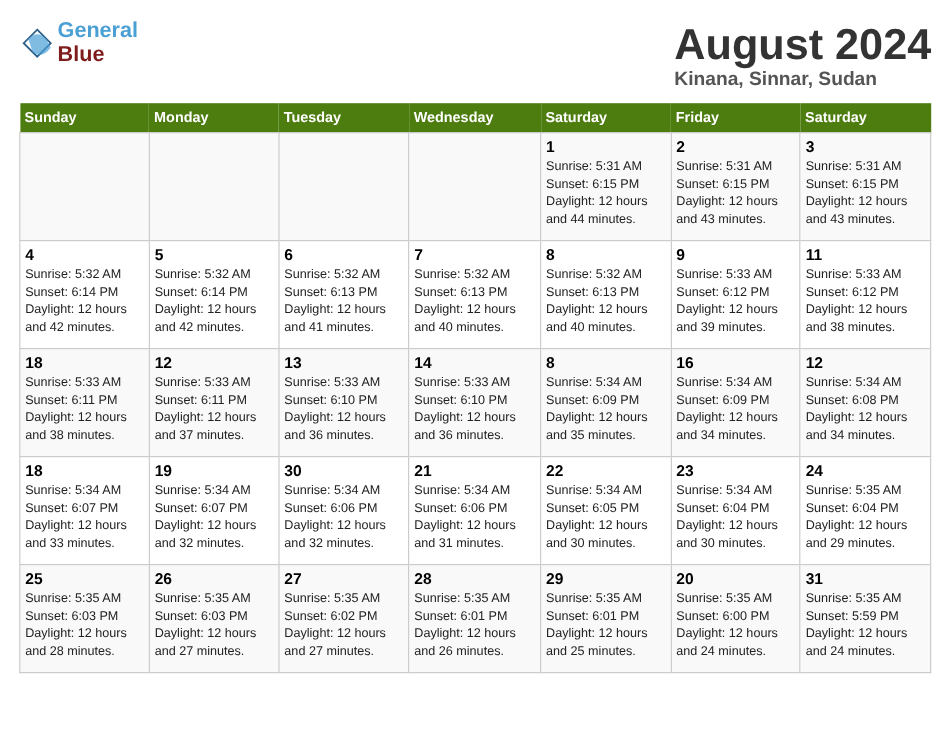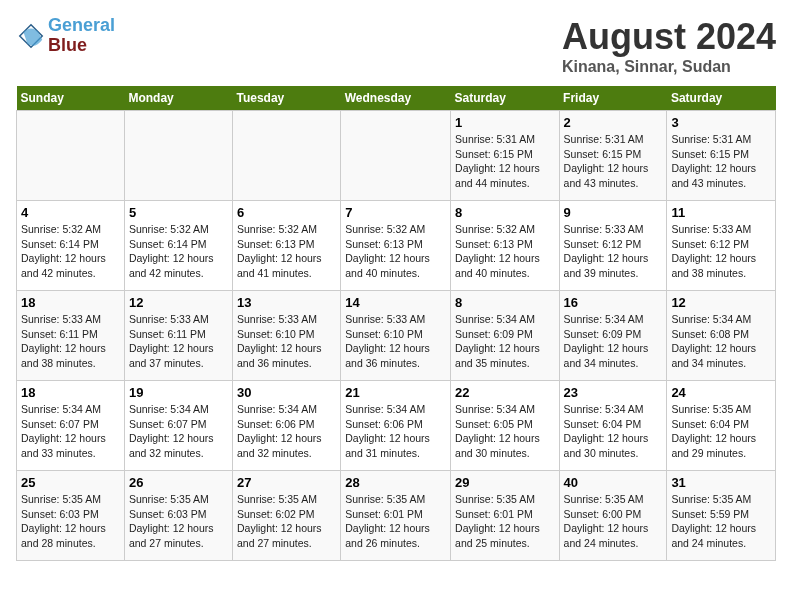--- a/index.html
+++ b/index.html
@@ -329,21 +329,21 @@
 and 26 minutes.</div>
         </td>
         <td>
           <span class="day-num">29</span>
           <div class="cell-text" style="white-space: pre-line;">Sunrise: 5:35 AM
 Sunset: 6:01 PM
 Daylight: 12 hours
 and 25 minutes.</div>
         </td>
         <td>
-          <span class="day-num">40</span>
+          <span class="day-num">20</span>
           <div class="cell-text" style="white-space: pre-line;">Sunrise: 5:35 AM
 Sunset: 6:00 PM
 Daylight: 12 hours
 and 24 minutes.</div>
         </td>
         <td>
           <span class="day-num">31</span>
           <div class="cell-text" style="white-space: pre-line;">Sunrise: 5:35 AM
 Sunset: 5:59 PM
 Daylight: 12 hours

